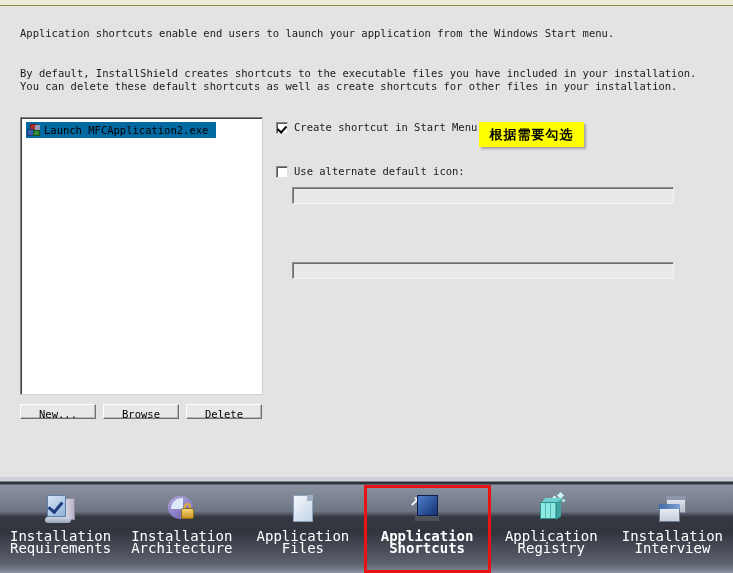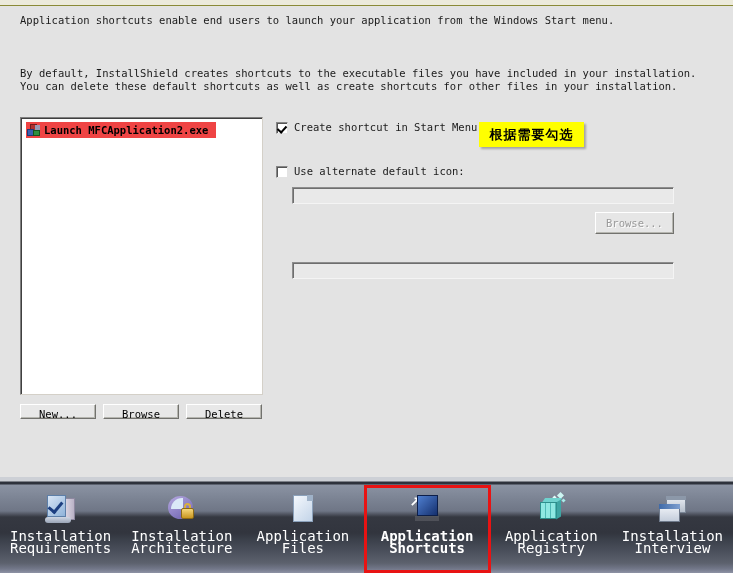--- a/index.html
+++ b/index.html
@@ -38,21 +38,21 @@
   
   .desc {
     position: absolute;
     font-family: "DejaVu Sans Mono", "Liberation Mono", monospace;
     font-size: 10.5px;
     line-height: 13px;
     color: #1a1a1a;
     white-space: pre;
     letter-spacing: 0px;
   }
-  #desc-1 { left: 20px; top: 7px; }
+  #desc-1 { left: 20px; top: 20px; }
   #desc-2 { left: 20px; top: 60px; }
 
   
   #shortcut-list {
     position: absolute;
     left: 20px; top: 110px;
     width: 243px;
     height: 278px;
     background: #ffffff;
     border: 1px solid #7f7f7f;
@@ -61,25 +61,24 @@
     box-shadow: inset 1px 1px 0 #404040;
     box-sizing: border-box;
     overflow: hidden;
   }
   .list-item {
     display: flex;
     align-items: center;
     height: 16px;
     margin: 4px 0 0 5px;
     width: 190px;
-    background: #ef4444;
+    background: #0369a1;
     font-size: 10.5px;
     color: #000;
     white-space: nowrap;
-    font-weight: bold;
   }
   .list-item-icon {
     width: 16px; height: 16px;
     margin-right: 2px;
     flex: 0 0 16px;
     position: relative;
   }
   .list-item-icon i {
     position: absolute;
     display: block;
@@ -325,21 +324,20 @@
   </div>
 
 
   <div class="check-row" id="row-alt">
     <span class="cbx"></span>
     <span class="check-label">Use alternate default icon:</span>
   </div>
 
   <input class="win-input" id="input-icon" type="text" value="" placeholder="" style="">
 
-  <div id="btn-browse">Browse...</div>
 
 
   <input class="win-input" id="input-assoc" type="text" value="" placeholder="" style="">
 
   <div id="annotation">根据需要勾选</div>
 
 </div>
 
 <div id="navbar">
   <div id="nav-items">

